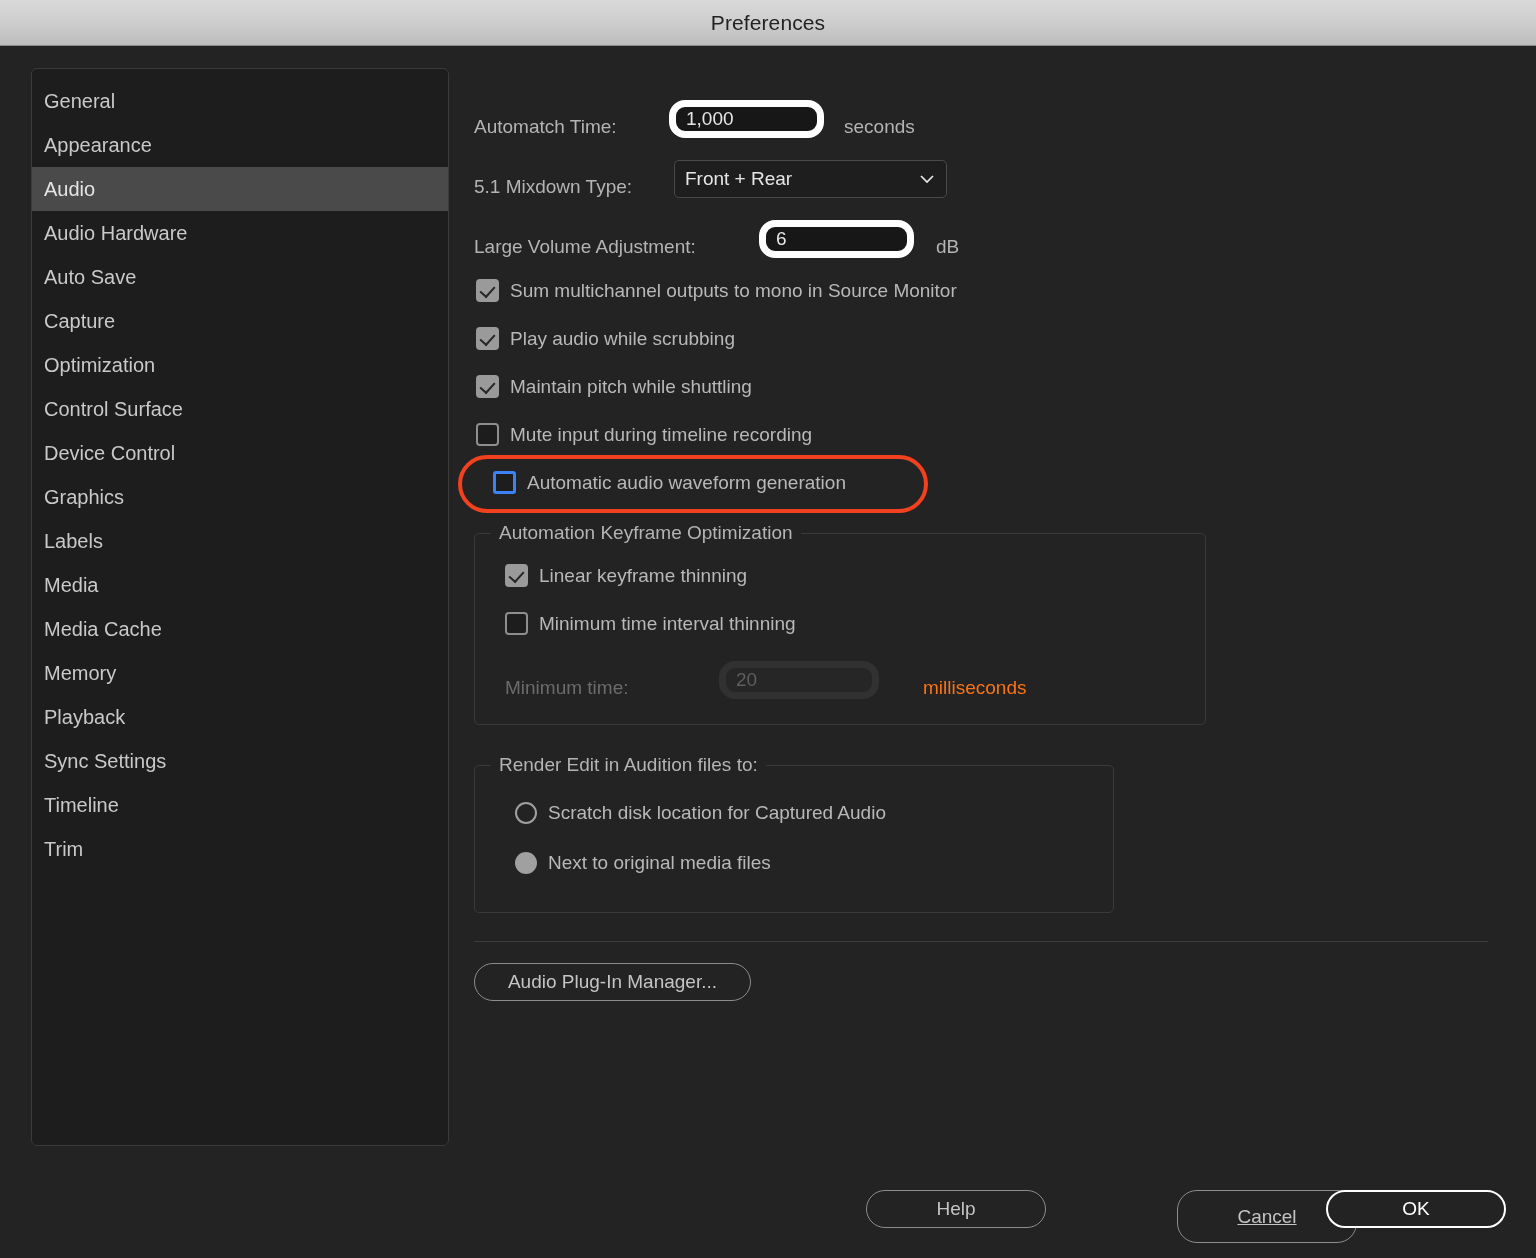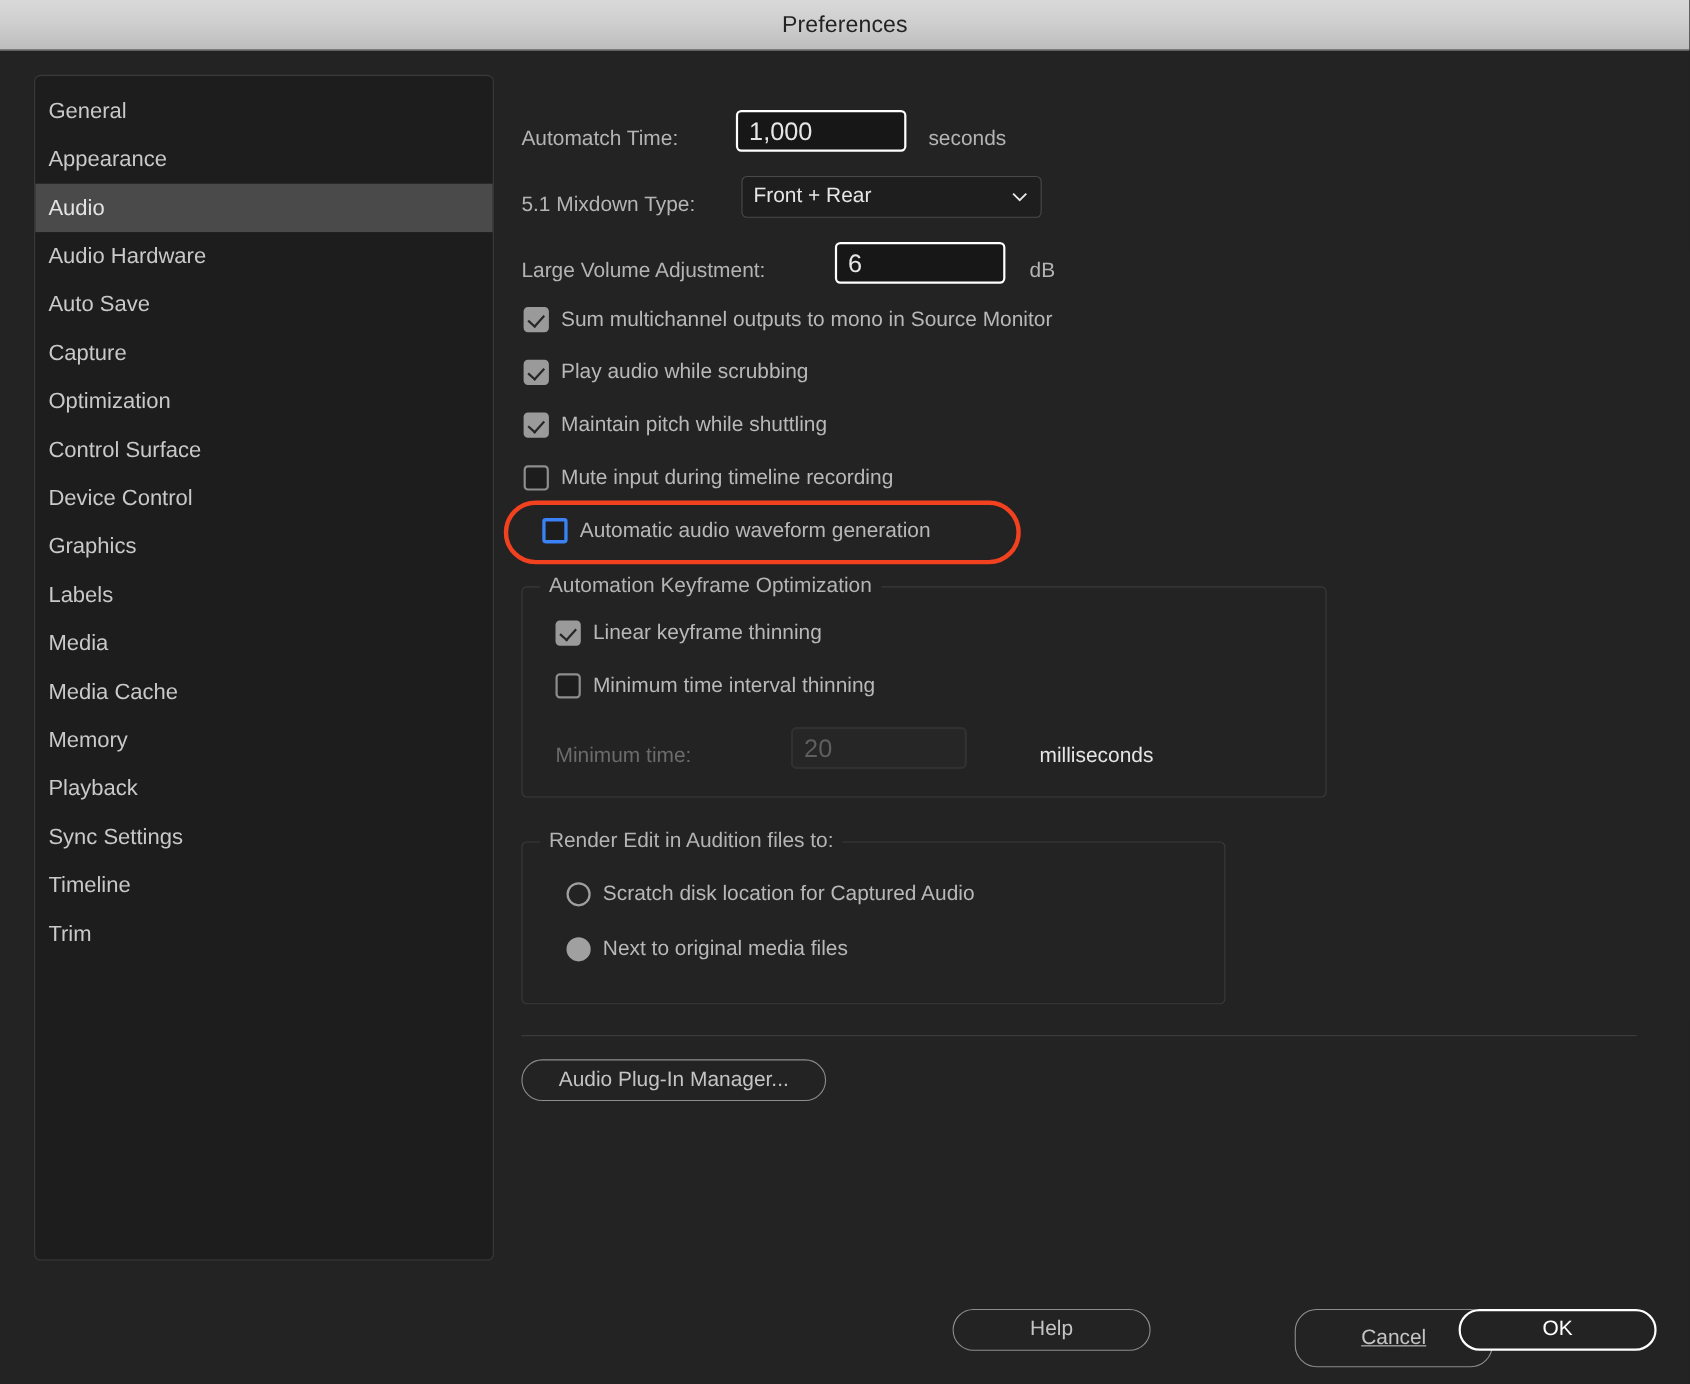--- a/index.html
+++ b/index.html
@@ -73,25 +73,25 @@
     align-items: flex-end;
     position: absolute;
   }
   .field-label {
     font-size: 19px;
     color: #b4b4b4;
     white-space: nowrap;
   }
   .num-input {
     background: #171717;
-    border: 2px solid #ffffff;
-    border-radius: 5px;
+    border: 7px solid #ffffff;
+    border-radius: 16px;
     height: 38px;
     color: #e6e6e6;
-    font-size: 23px;
+    font-size: 19px;
     font-family: "Liberation Sans", sans-serif;
     padding: 0 10px;
     outline: none;
   }
   .unit {
     font-size: 19px;
     color: #b4b4b4;
   }
 
   .select-box {
@@ -361,21 +361,21 @@
       </div>
 
       <div class="cb-row" style="left:30px; top:78px;">
         <span class="cbox off"></span>
         <span class="cb-label">Minimum time interval thinning</span>
       </div>
 
       <div class="row" style="left:30px; top:127px;gap:44px;">
         <span class="field-label" style="width:170px; color:#6b6b6b;">Minimum time:</span>
         <input class="num-input" style="width: 160px; color: rgb(94, 94, 94); background: rgb(38, 38, 38); border-color: rgb(49, 49, 49);" type="text" disabled="" value="20">
-        <span class="unit" style="margin-left:22px; color:#e5e5e5;">milliseconds</span>
+        <span class="unit" style="color:#f97316;">milliseconds</span>
       </div>
     </div>
 
     <div class="group" style="left:0; top:697px; width:640px; height:148px;">
       <span class="group-legend">Render Edit in Audition files to:</span>
 
       <div class="radio-row" style="left:40px; top:36px;">
         <span class="radio off"></span>
         <span class="radio-label">Scratch disk location for Captured Audio</span>
       </div>

